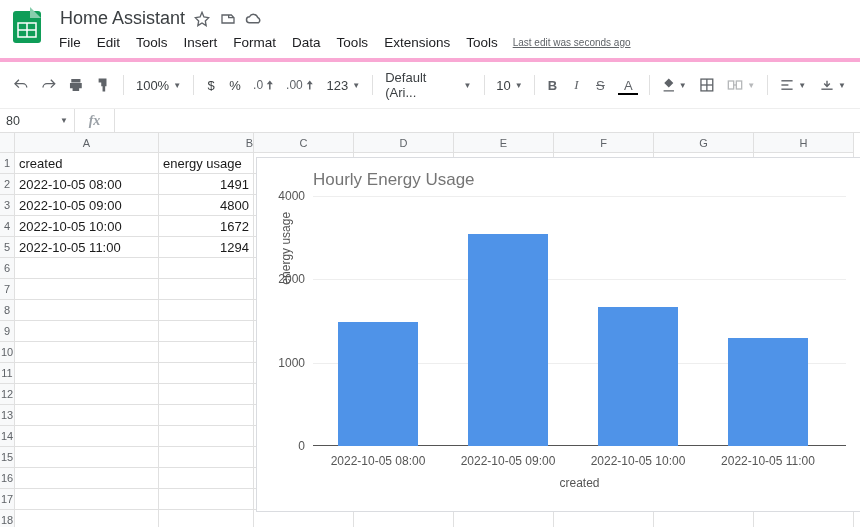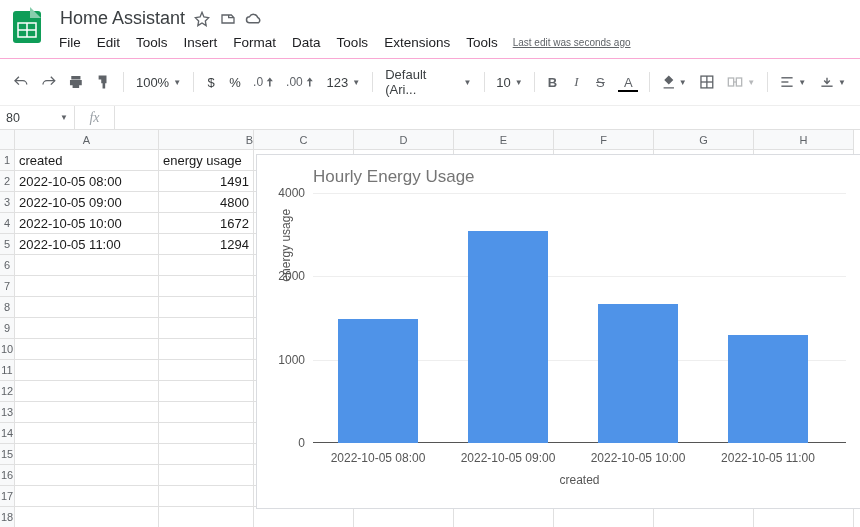--- a/index.html
+++ b/index.html
@@ -23,39 +23,39 @@
   }
   .title-area { flex: 1; }
   .title-row { display: flex; align-items: center; gap: 8px; padding-top: 2px;}
   .doc-title { font-size: 18px; color: #3c4043; margin-left: 8px; }
   .title-icon { width: 18px; height: 18px; display:flex; align-items:center; justify-content:center; color:#5f6368;}
   .menu-row { display: flex; align-items: center; gap: 2px; margin-top: 2px; color:#202124;}
   .menu-item { padding: 4px 7px; font-size: 13.5px; cursor:pointer; border-radius:3px;}
   .last-edit { color:#5f6368; text-decoration: underline; margin-left: 6px; font-size:10px; cursor:pointer;}
   .toolbar {
     display: flex; align-items: center; gap: 2px;
-    border-top: 1px solid #f9a8d4;
+    border-top: 4px solid #f9a8d4;
     border-bottom: 1px solid #eee;
     padding: 4px 8px;
     margin-top: 4px;
     color:#5f6368;
   }
   .tb-btn { padding: 4px 5px; display:flex; align-items:center; justify-content:center; cursor:pointer; border-radius:3px; min-width:22px;}
   .tb-sep { width:1px; height:20px; background:#e0e0e0; margin:0 4px; }
   .tb-text { font-size:13px; color:#3c4043;}
   .tb-dd { display:flex; align-items:center; gap:4px; padding:4px 6px; cursor:pointer;}
   .down-arrow { font-size:8px; color:#5f6368; }
   .fx-bar {
     display:flex; align-items:stretch; border-bottom:1px solid #e0e0e0; height:24px;
   }
   .name-box {
     width:75px; border-right:1px solid #e0e0e0; display:flex; align-items:center; justify-content:space-between;
     padding: 0 6px; font-size:12.5px; color:#3c4043;
   }
-  .fx-label { width:40px; display:flex; align-items:center; justify-content:center; color:#9aa0a6; font-style:italic; font-family:serif; font-size:14px; border-right:1px solid #e0e0e0;}
+  .fx-label { width:40px; display:flex; align-items:center; justify-content:center; color:#9aa0a6; font-style:italic; font-family:serif; font-size:14px; border-right:1px solid #e0e0e0;font-weight:bold;}
   .fx-input { flex:1; }
   .sheet-area { display:flex; position:relative; height:398px; overflow:hidden;}
   .col-headers-row { display:flex; height:20px; }
   .corner { width:15px; height:20px; background:#f8f9fa; border:1px solid #e0e0e0; border-left:none; border-top:none;}
   .col-h { background:#f8f9fa; border:1px solid #e0e0e0; border-left:none; border-top:none; display:flex; align-items:center; justify-content:center; font-size:11px; color:#5f6368; height:20px;}
   .row-h { width:15px; background:#f8f9fa; border:1px solid #e0e0e0; border-left:none; border-top:none; display:flex; align-items:center; justify-content:center; font-size:11px; color:#5f6368; height:21px;}
   .cell { border:1px solid #e0e0e0; border-left:none; border-top:none; height:21px; padding:0 4px; display:flex; align-items:center; font-size:13px; color:#1a1a1a; overflow:hidden; white-space:nowrap;}
   .grid { }
   .grid-row { display:flex; }
   .col-A { width:144px; }

